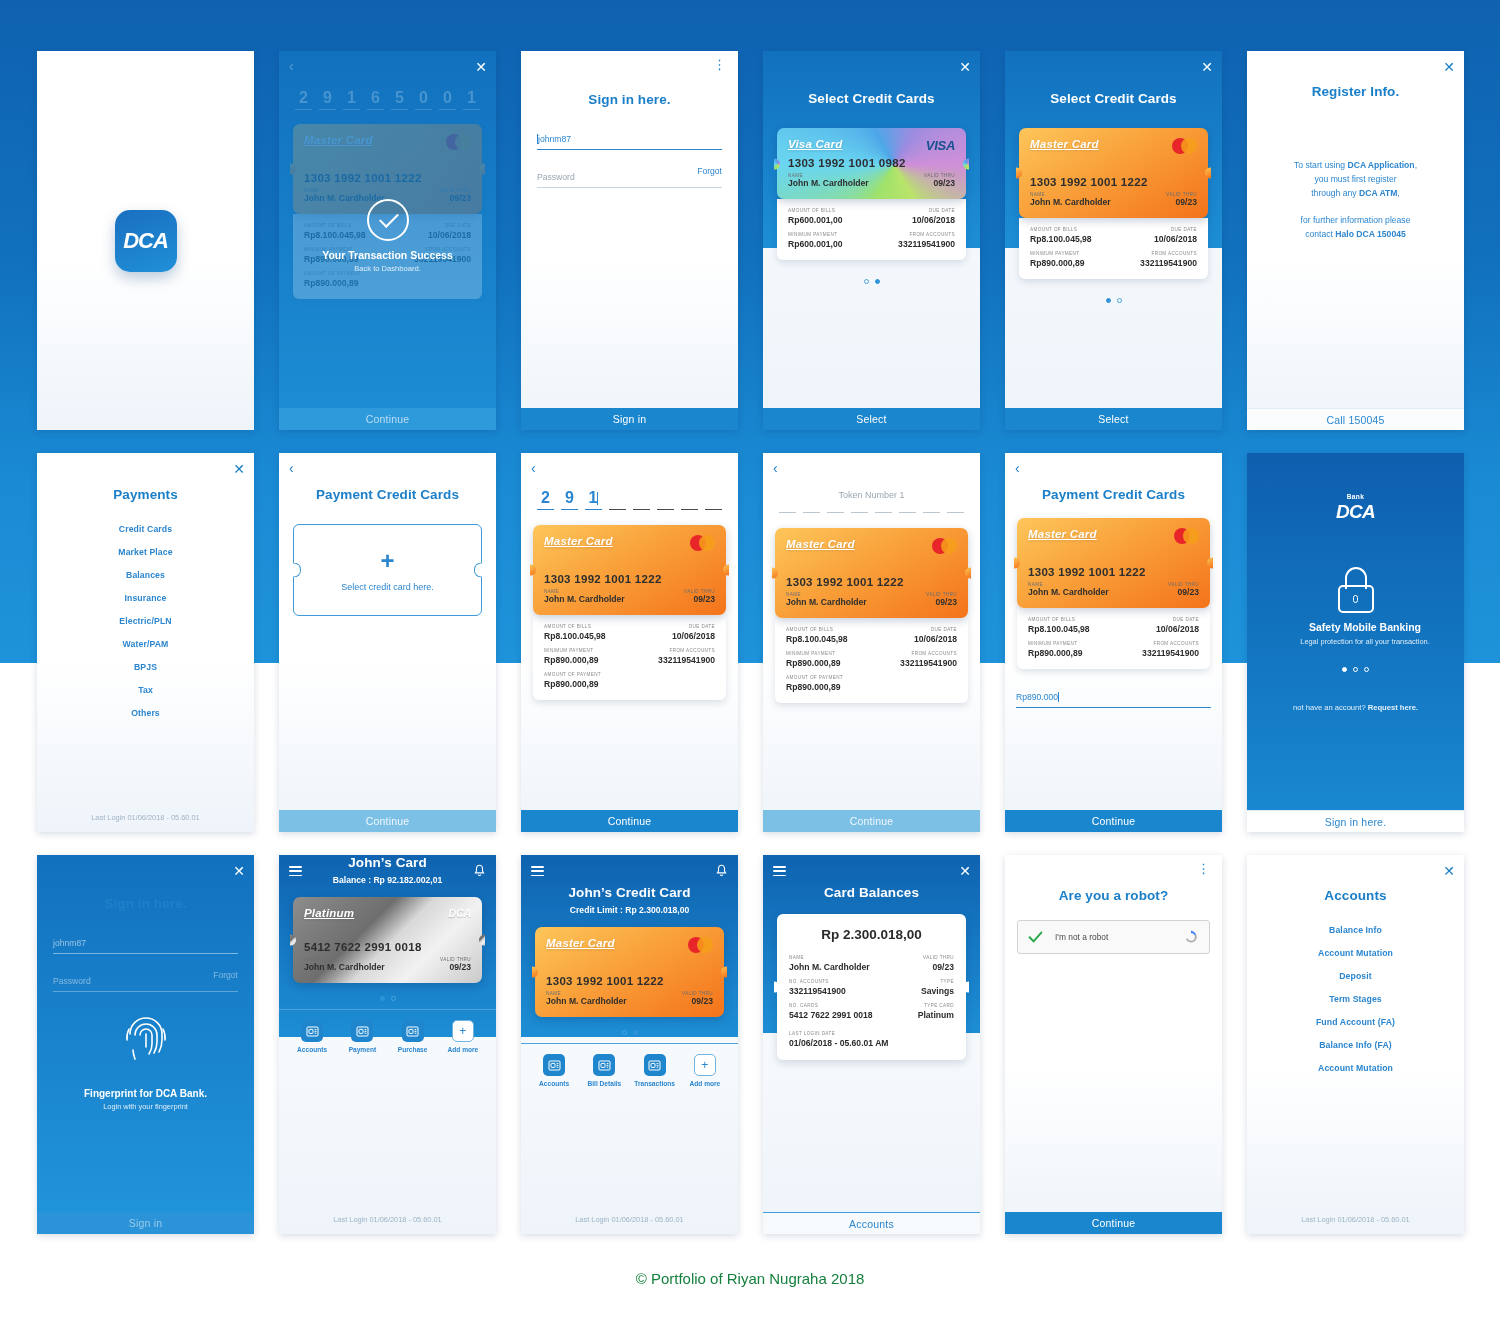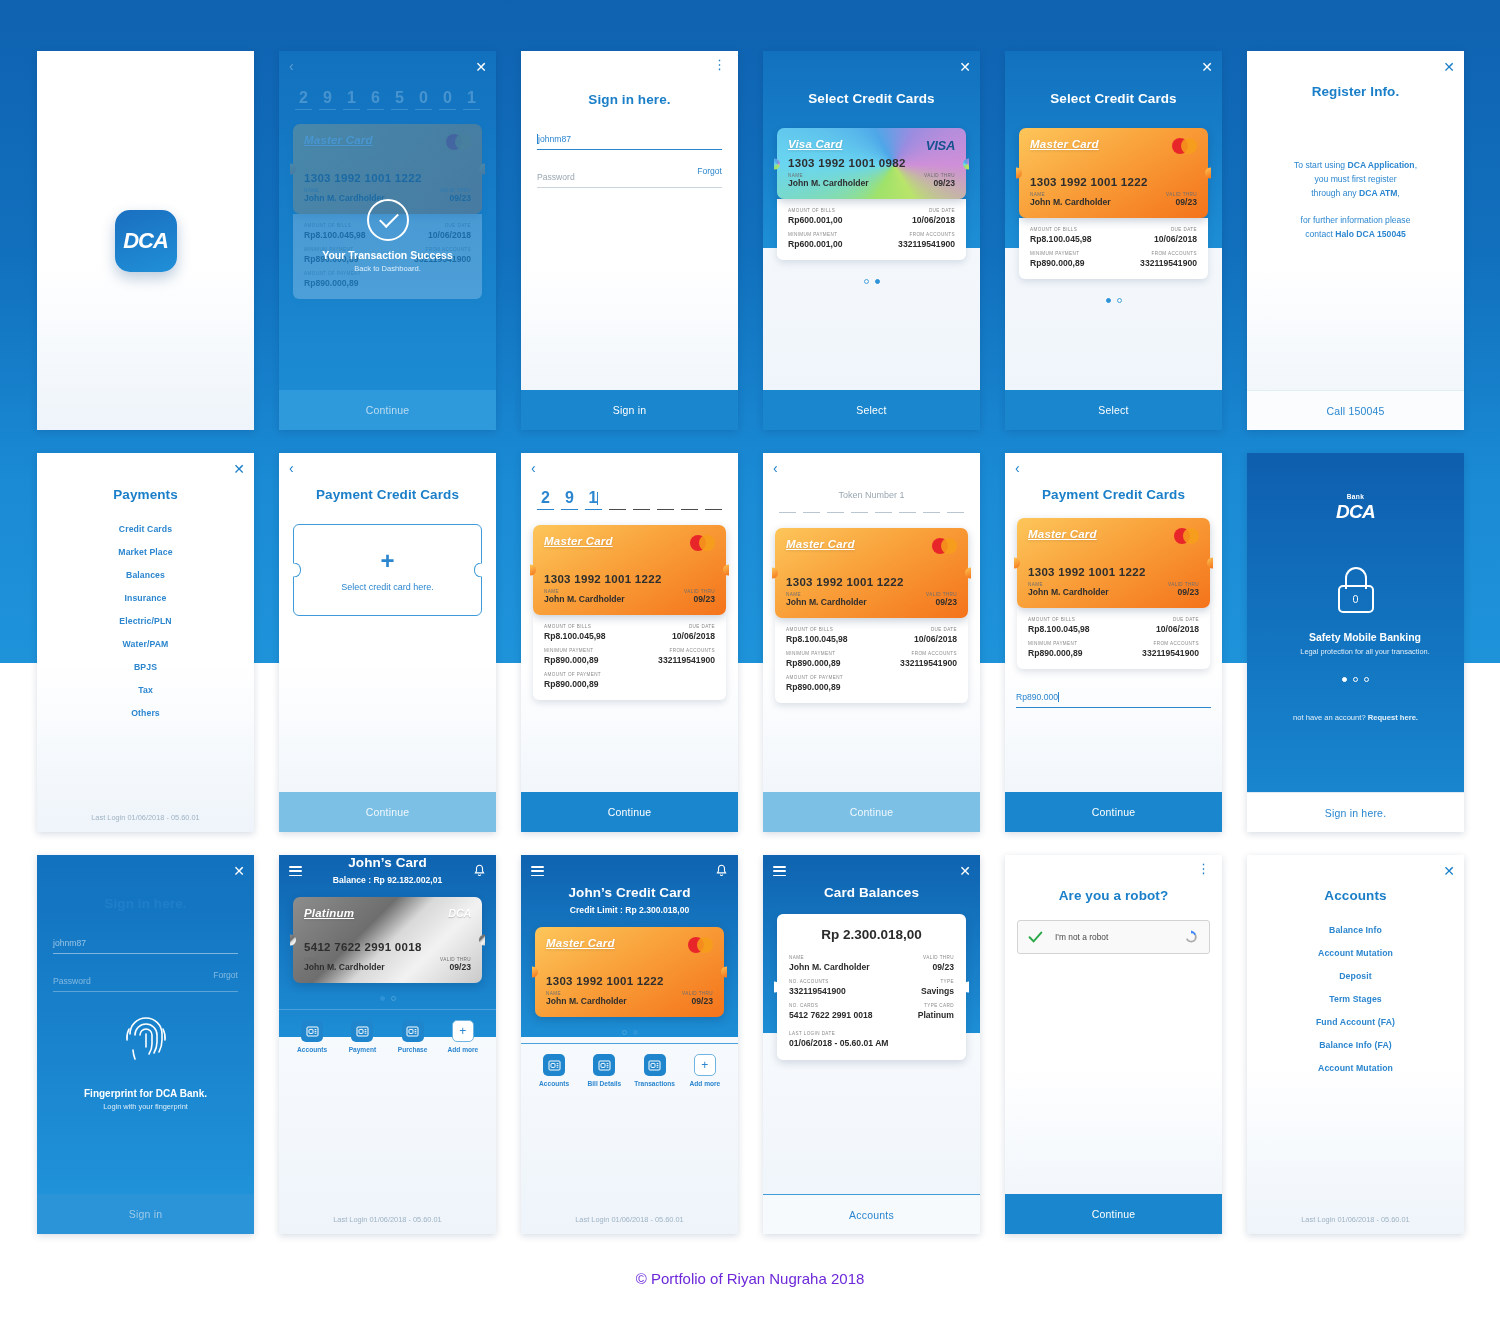--- a/index.html
+++ b/index.html
@@ -44,21 +44,21 @@
   .hamb i { display:block; height:1.6px; background:#fff; margin-bottom:2.7px; border-radius:1px; }
 
   .bell { position:absolute; right:11px; top:9px; width:11px; height:13px; }
 
   .title { text-align:center; font-size:13.5px; font-weight:bold; letter-spacing:.1px; }
   .title-blue { color:#1a7fc8; }
   .title-white { color:#fff; }
   .subtitle-white { text-align:center; color:#fff; font-size:8.6px; font-weight:bold; margin-top:5px; }
 
   .bottom-btn {
-    position:absolute; left:0; right:0; bottom:0; height:40px;
+    position:absolute; left:0; right:0; bottom:0; height:22px;
     display:flex; align-items:center; justify-content:center;
     font-size:10.5px; letter-spacing:.2px;
   }
   .btn-solid { background:#1a86cd; color:#fff; }
   .btn-faded { background:#7cc0e6; color:#f0f8fd; }
   .btn-white { background:#fafcfe; color:#2a86cf; border-top:1px solid #e3edf5; }
   .btn-whiteblue { background:#ffffff; color:#2a86cf; border-top:1px solid #dfeaf3; }
 
   .lastlogin { position:absolute; left:0; right:0; bottom:10px; text-align:center;
                font-size:7.4px; color:#9fb3c4; }
@@ -166,21 +166,21 @@
   .balance-card { margin:0 14px; background:#fff; border-radius:6px; box-shadow:0 3px 8px rgba(10,40,80,.16);
                   padding:13px 12px 12px; position:relative; }
   .balance-card::before,.balance-card::after{
     content:""; position:absolute; top:50%; transform:translateY(-50%);
     width:6px; height:11px; background:#fff; }
   .balance-card::before{ left:-3px; border-radius:0 6px 6px 0; }
   .balance-card::after { right:-3px; border-radius:6px 0 0 6px; }
   .balance-amt { text-align:center; font-size:13.5px; font-weight:bold; color:#2b2b2b; margin-bottom:13px; }
 
   .footer { position:absolute; left:0; right:0; top:1270px; text-align:center;
-            font-size:15px; color:#6d28d9; }
+            font-size:15px; color:#15803d; }
 
   .overlay-success { position:absolute; left:0; right:0; top:148px; text-align:center; }
   .check-circle { width:42px; height:42px; border-radius:50%; border:2px solid #fff; margin:0 auto 8px; position:relative; }
   .check-circle::after{ content:""; position:absolute; left:11px; top:12px; width:16px; height:8px;
       border-left:2px solid #fff; border-bottom:2px solid #fff; transform:rotate(-45deg); }
   .succ-t { font-size:10.5px; font-weight:bold; color:#fff; }
   .succ-s { font-size:7.6px; color:#dceefb; margin-top:3px; }
 
   .faded { opacity:.30; }
   .faded2 { opacity:.22; }
@@ -653,21 +653,21 @@
         <div style="font-size:6.6px;color:#fff;font-weight:bold;letter-spacing:.4px;">Bank</div>
         <div style="font-size:19px;color:#fff;font-weight:bold;font-style:italic;letter-spacing:-.8px;margin-top:1px;">DCA</div>
       </div>
       <div style="margin-top:44px;">
         <div class="lock-ic">
           <div class="lock-shackle"></div>
           <div class="lock-body"></div>
           <div class="lock-key"></div>
         </div>
       </div>
-      <div style="text-align:center;margin-top:18px;padding-left:19px;">
+      <div style="text-align:center;margin-top:8px;padding-left:19px;">
         <div style="font-size:10.5px;font-weight:bold;color:#fff;">Safety Mobile Banking</div>
         <div style="font-size:7.4px;color:#dcedf9;margin-top:4px;">Legal protection for all your transaction.</div>
       </div>
       <div class="dots" style="margin-top:21px;">
         <div class="dot onw"></div>
         <div class="dot offw"></div>
         <div class="dot offw"></div>
       </div>
       <div style="text-align:center;margin-top:31px;font-size:7.6px;color:#e3f0fa;">
         <span>not have an account? </span><b>Request here.</b>

